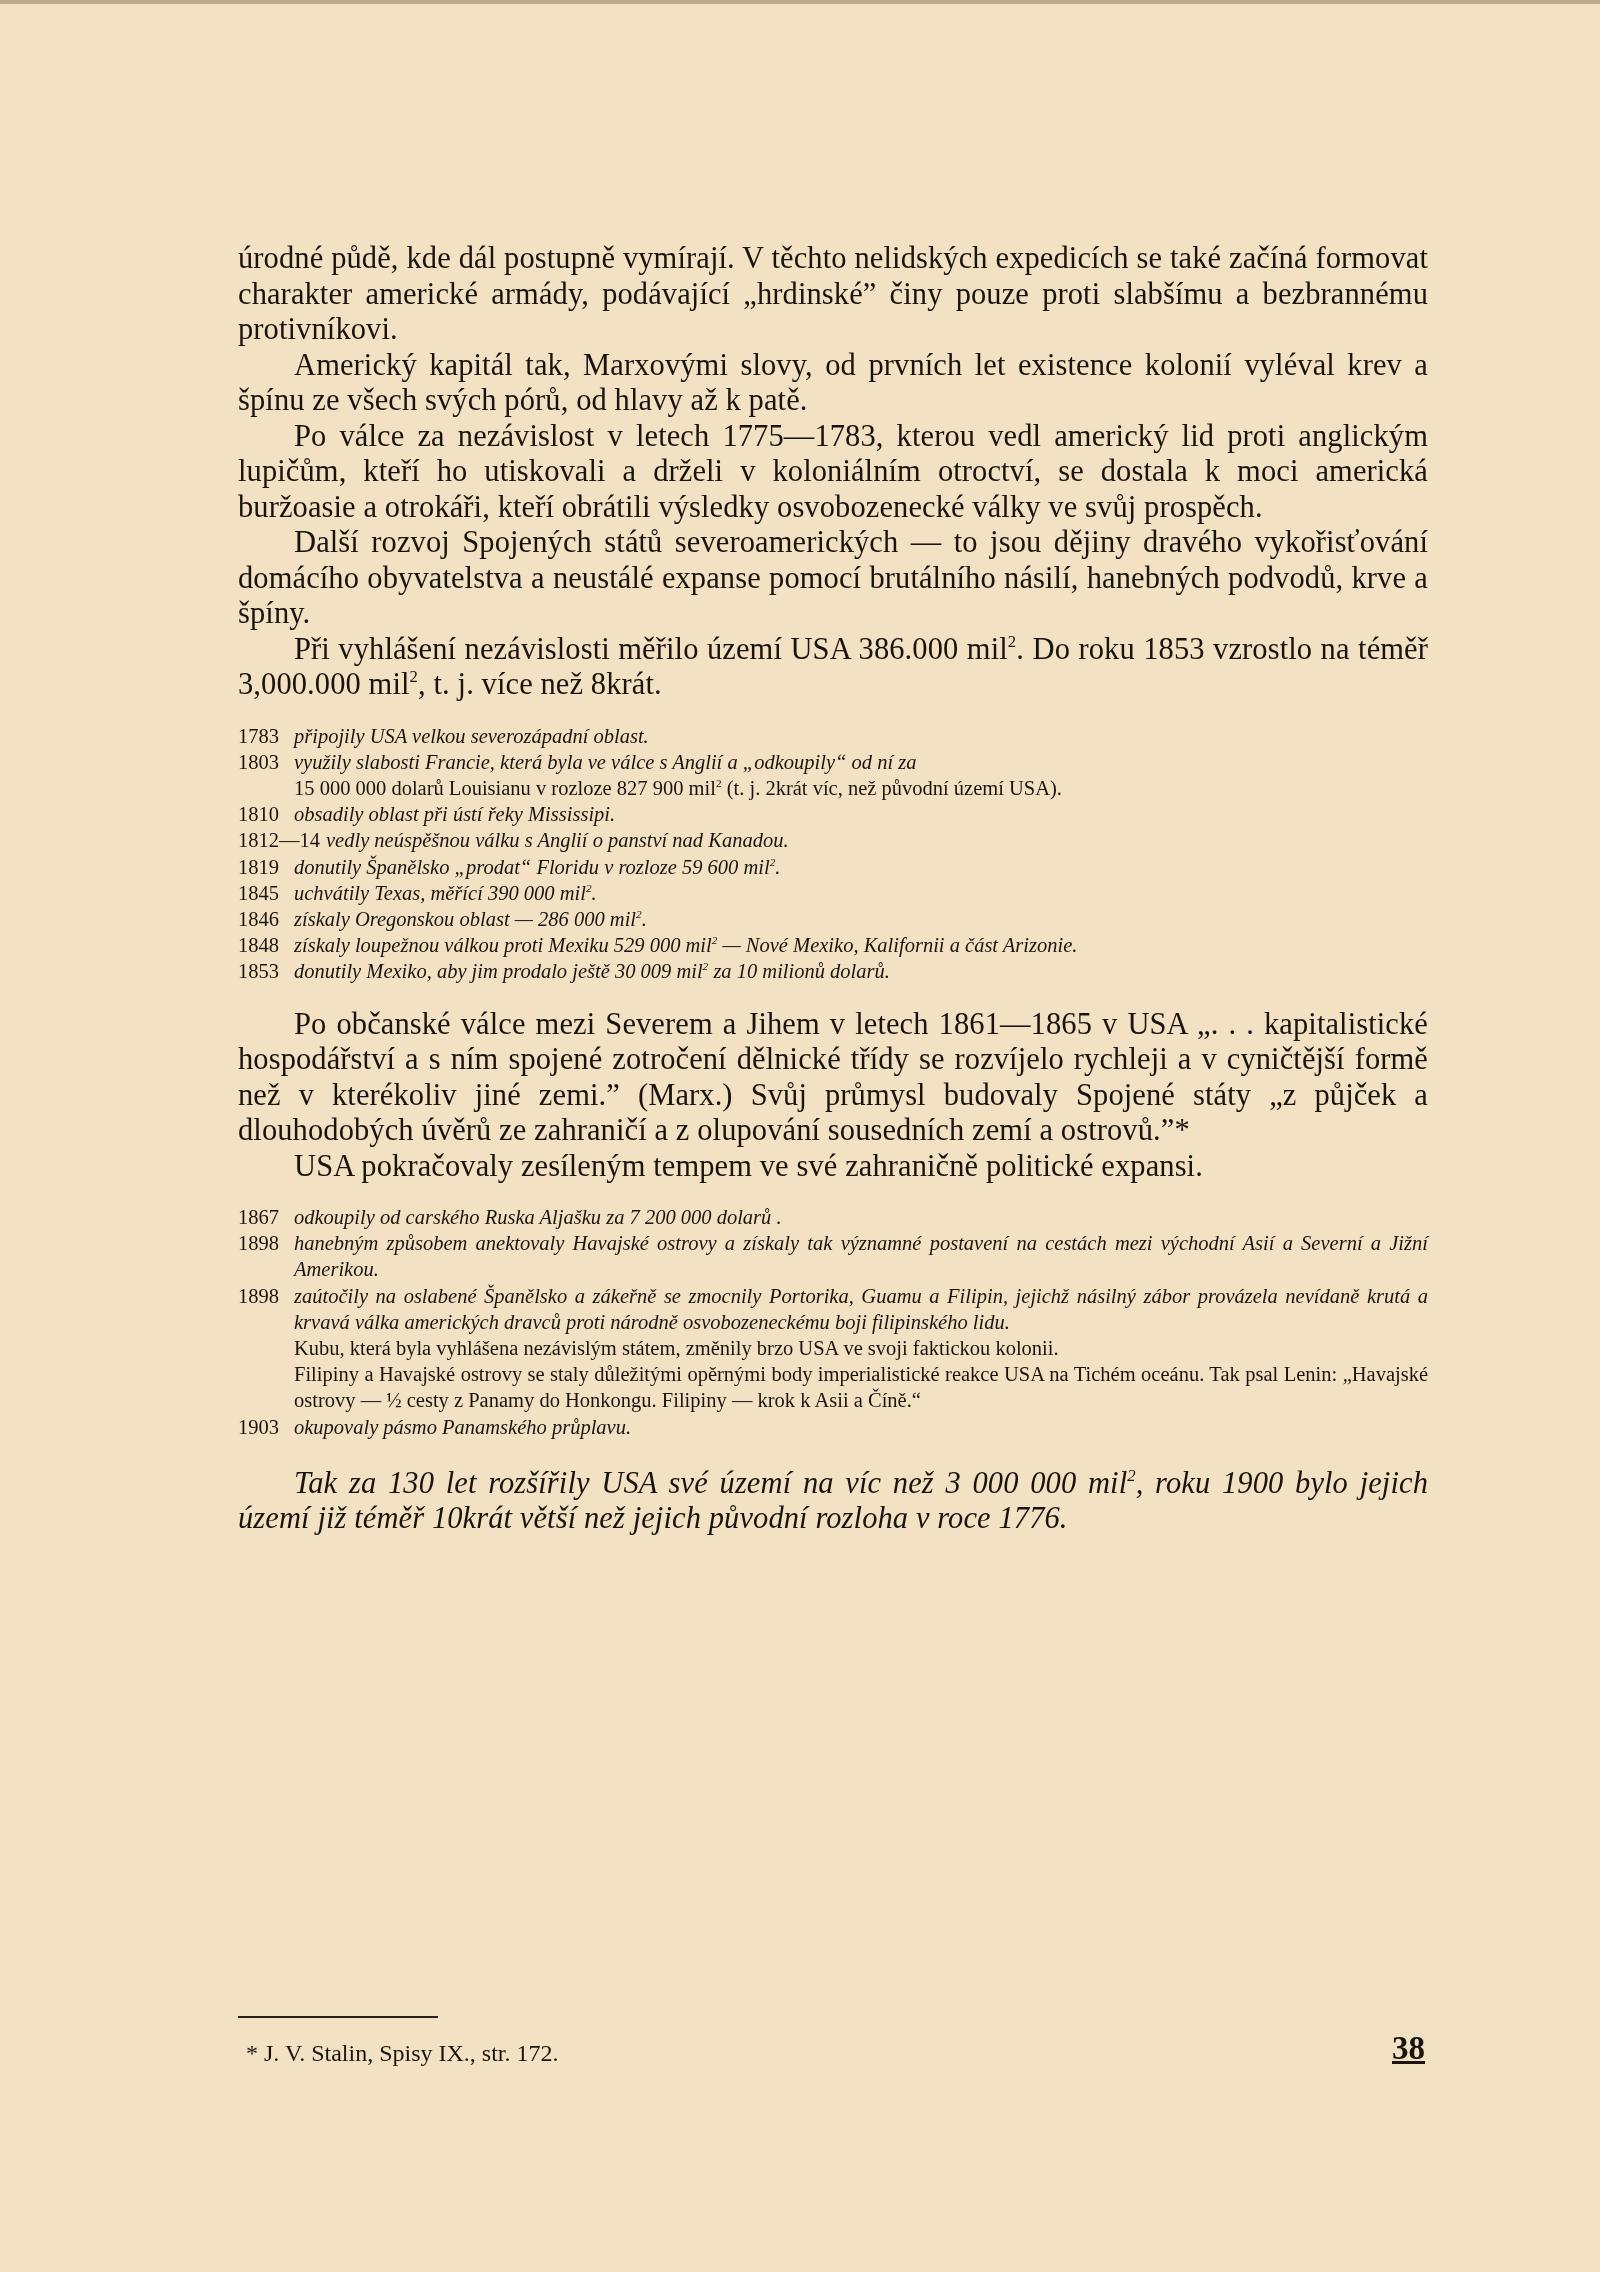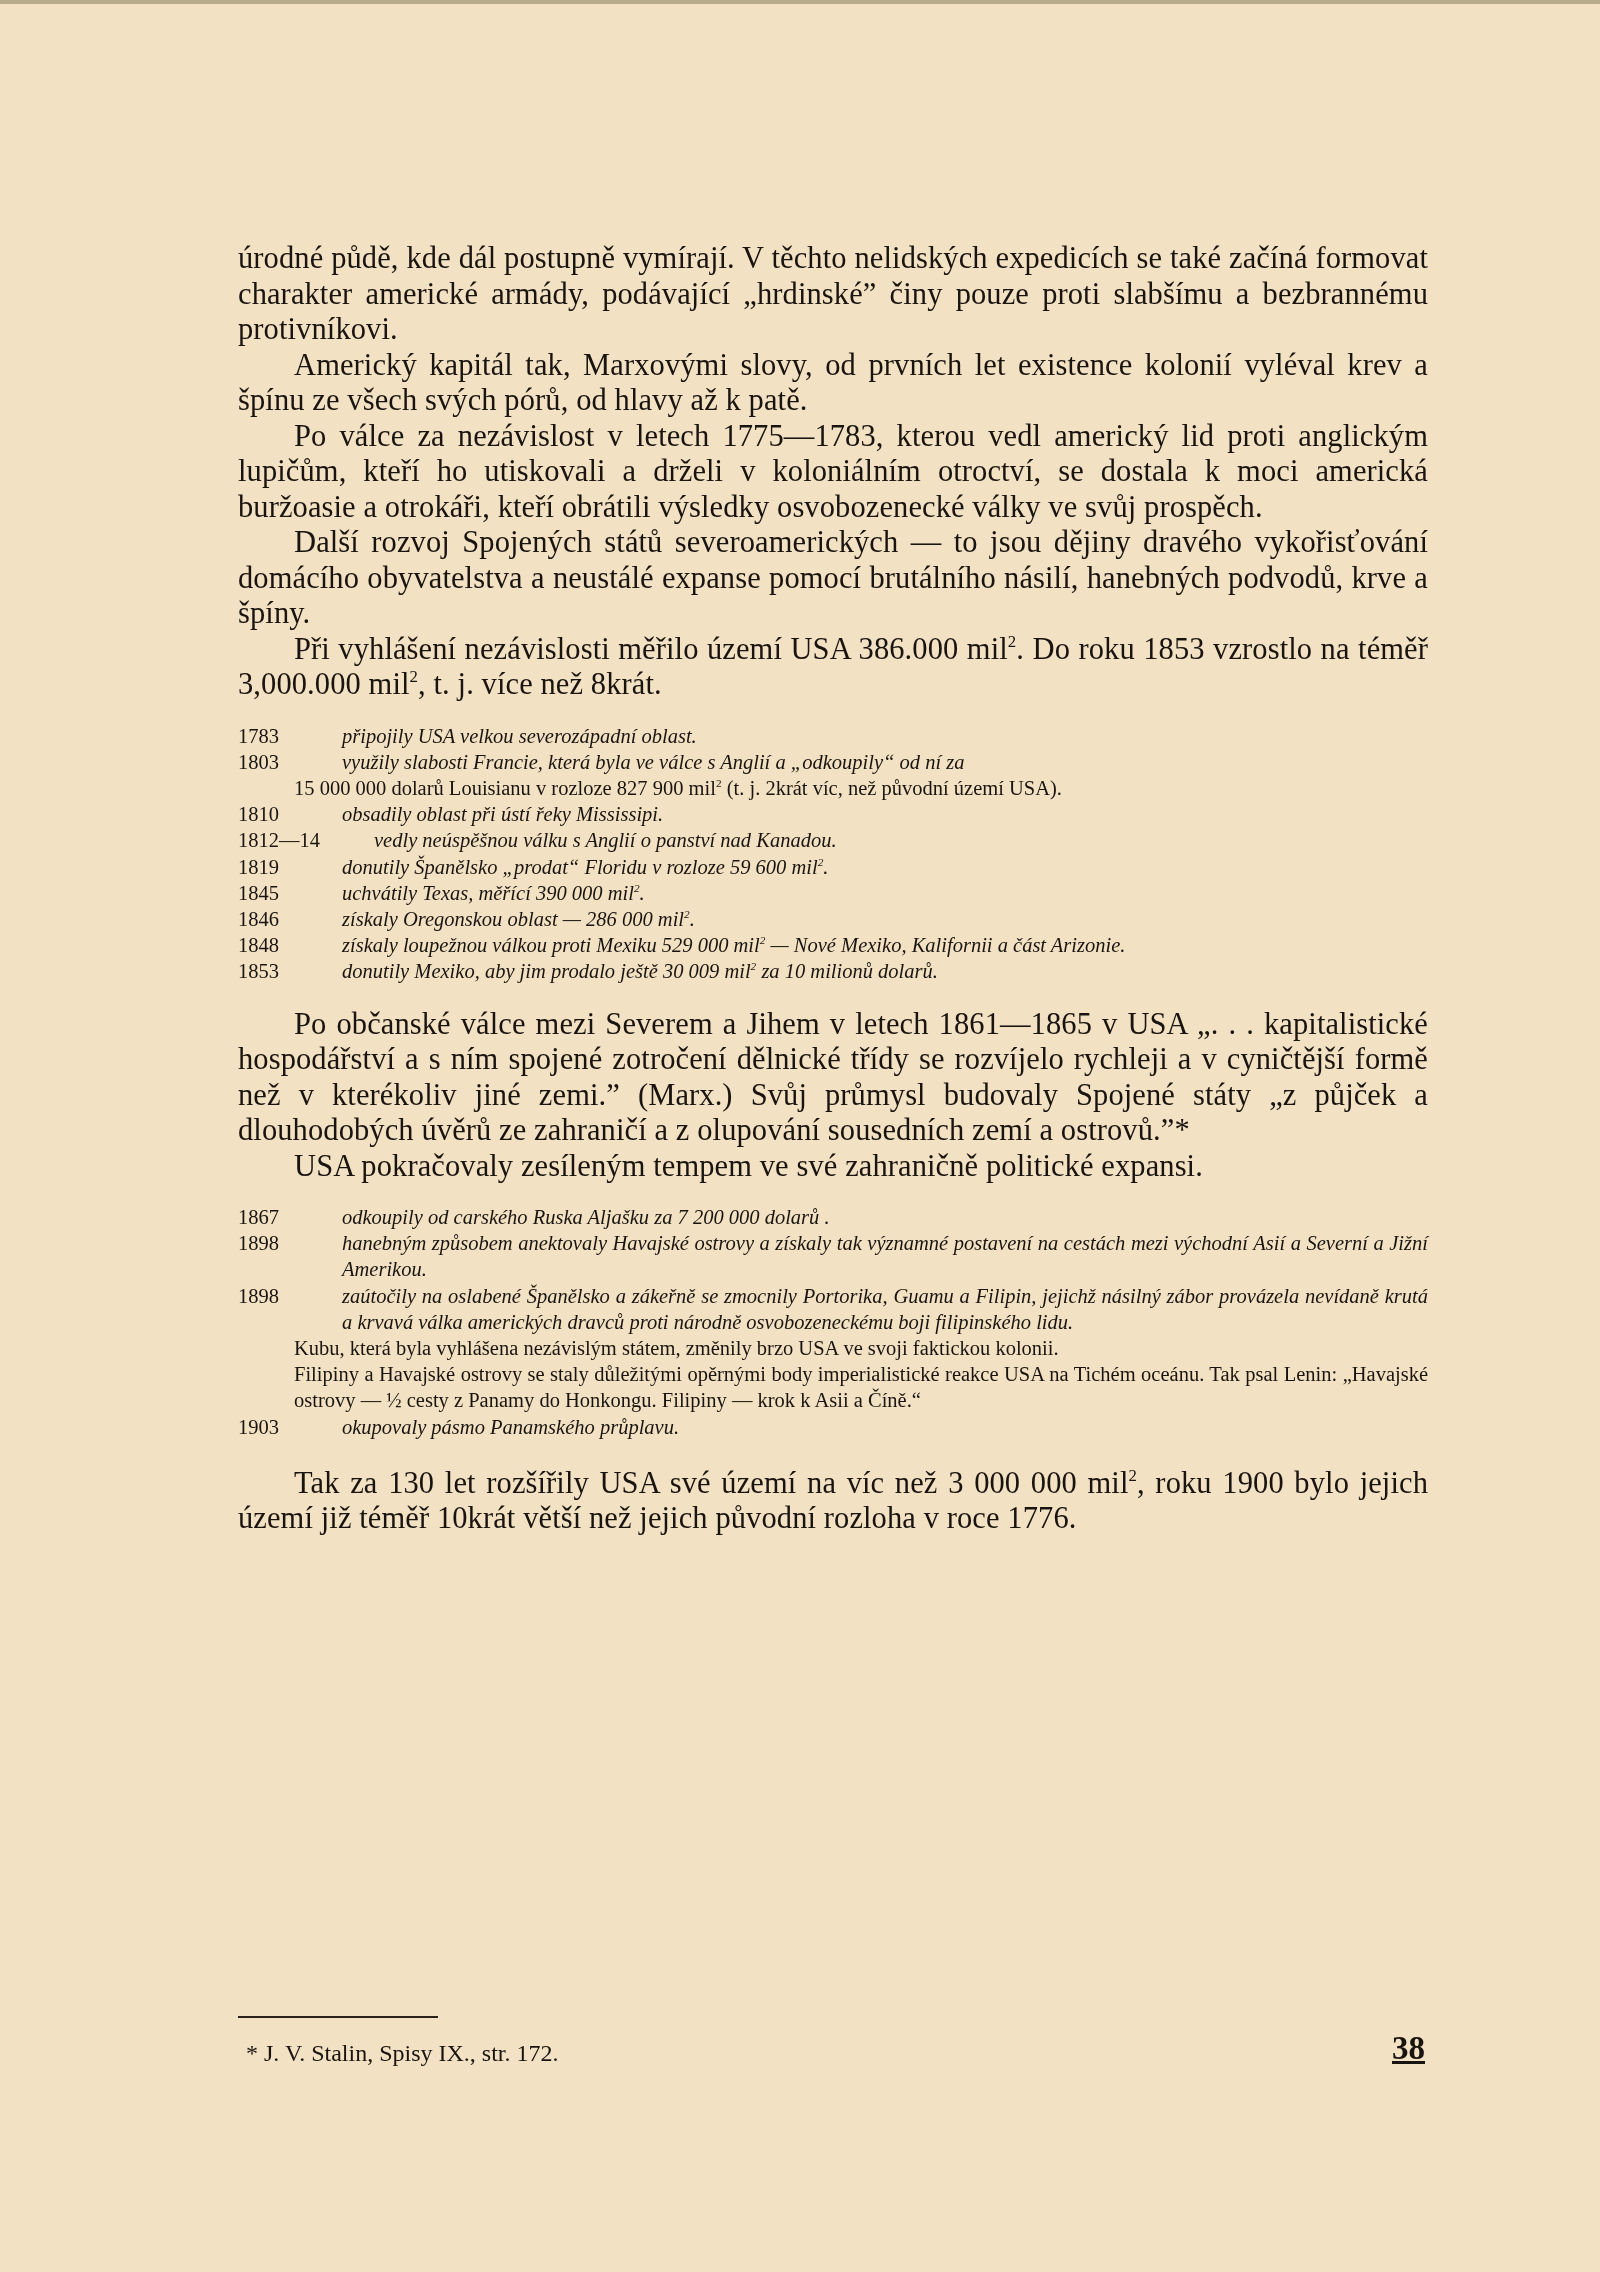--- a/index.html
+++ b/index.html
@@ -43,21 +43,20 @@
       text-indent: 0;
     }
     .chron {
       font-size: 20.5px;
       line-height: 26.2px;
       margin: 0;
     }
     .chron .entry {
       display: flex;
       text-align: justify;
-      gap: 48px;
     }
     .chron .year {
       flex: 0 0 auto;
       width: 56px;
       white-space: nowrap;
     }
     .chron .year.wide {
       width: auto;
       margin-right: 6px;
     }
@@ -75,21 +74,21 @@
     }
     sup {
       font-size: 0.55em;
       vertical-align: 0.7em;
       line-height: 0;
     }
     .block1 { margin-bottom: 20px; margin-top: 36px; }
     .chron1 { margin-bottom: 22px; }
     .block2 { margin-bottom: 20px; }
     .chron2 { margin-bottom: 26px; }
-    .block3 { margin-bottom: 11px; }
+    .block3 { margin-bottom: 11px; font-style: italic; }
     .footnote-rule {
       position: absolute;
       left: 238px;
       top: 2016px;
       width: 200px;
       height: 2px;
       background: #2a221a;
     }
     .footnote {
       position: absolute;

